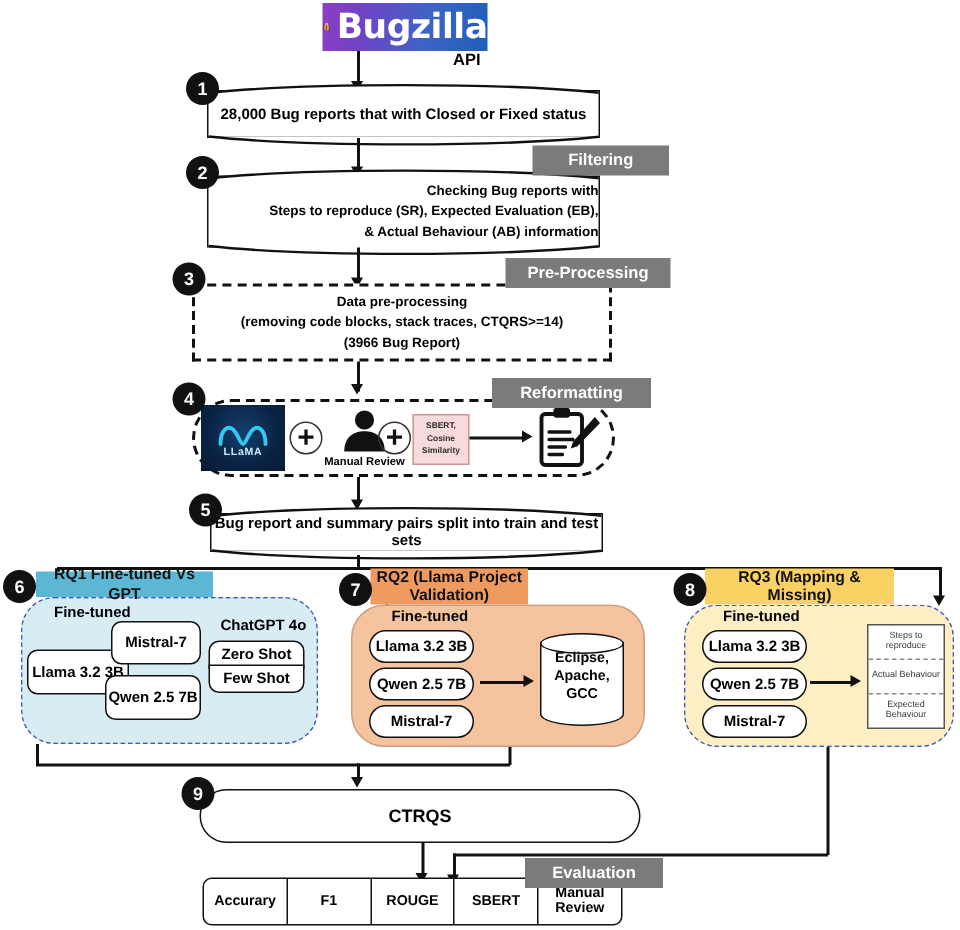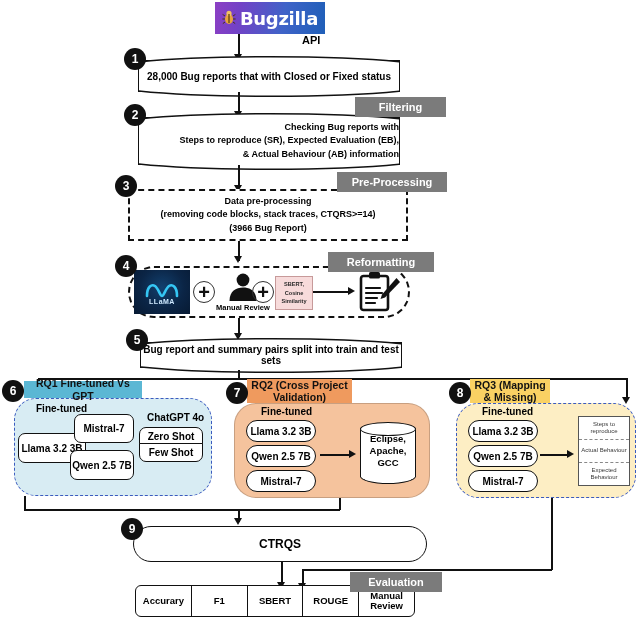--- a/index.html
+++ b/index.html
@@ -43,21 +43,21 @@
   
   .vline{background:#111;width:1.6px;}
   .hline{background:#111;height:1.6px;}
   .arrowdn{width:0;height:0;border-left:4.5px solid transparent;border-right:4.5px solid transparent;
            border-top:7px solid #111;}
   .arrowrt{width:0;height:0;border-top:4.5px solid transparent;border-bottom:4.5px solid transparent;
            border-left:7px solid #111;}
   
   .bugzilla{background:linear-gradient(100deg,#8c3fc4 0%,#7341c6 22%,#3f63c8 62%,#1f5fb8 100%);
             display:flex;align-items:center;justify-content:center;gap:4px;}
-  .bz-text{color:#fff;font-weight:bold;font-size:18px;letter-spacing:-.3px;
+  .bz-text{color:#fff;font-weight:bold;font-size:23px;letter-spacing:-.3px;
            font-family:"DejaVu Sans",sans-serif;}
   
   .pluscircle{border:1.5px solid #333;border-radius:50%;
               display:flex;align-items:center;justify-content:center;
               font-size:20px;font-weight:bold;color:#111;line-height:0;}
   
   .metabox{background:radial-gradient(ellipse at 50% 40%,#12406e 0%,#0b2546 55%,#071a33 100%);
            display:flex;flex-direction:column;align-items:center;justify-content:center;}
   .meta-cap{color:#cfe9ff;font-size:7px;font-weight:bold;letter-spacing:.5px;margin-top:-2px;}
   
@@ -219,40 +219,40 @@
 <div class="abs stepnum" style="left:2px;top:380px;">6</div>
 <div class="abs panel dashed" style="left:14px;top:398px;width:198px;height:98px;background:#d8ecf3;"></div>
 <div class="abs sublabel" style="left:36px;top:403px;">Fine-tuned</div>
 <div class="abs rrect" style="left:18px;top:433px;width:66px;height:28px;">Llama 3.2 3B</div>
 <div class="abs rrect" style="left:74px;top:414px;width:58px;height:27px;">Mistral-7</div>
 <div class="abs rrect" style="left:70px;top:450px;width:62px;height:28px;">Qwen 2.5 7B</div>
 <div class="abs sublabel" style="left:147px;top:412px;">ChatGPT 4o</div>
 <div class="abs rrect" style="left:139px;top:427px;width:62px;height:17px;border-radius:7px 7px 0 0;">Zero Shot</div>
 <div class="abs rrect" style="left:139px;top:443px;width:62px;height:17px;border-radius:0 0 7px 7px;">Few Shot</div>
 
-<div class="abs rqhead" style="left:247px;top:379px;width:105px;height:24px;background:#ef9a5e;">RQ2 (Cross Project Validation)</div>
+<div class="abs rqhead" style="left:247px;top:379px;width:105px;height:24px;background:#ef9a5e;">RQ2 (Llama Project Validation)</div>
 <div class="abs stepnum" style="left:226px;top:382px;">7</div>
 <div class="abs panel solid" style="left:234px;top:403px;width:196px;height:95px;background:#f5c39d;"></div>
 <div class="abs sublabel" style="left:261px;top:406px;">Fine-tuned</div>
 <div class="abs pill" style="left:246px;top:420px;width:68px;height:20px;">Llama 3.2 3B</div>
 <div class="abs pill" style="left:246px;top:445px;width:68px;height:20px;">Qwen 2.5 7B</div>
 <div class="abs pill" style="left:246px;top:470px;width:68px;height:20px;">Mistral-7</div>
 <div class="abs hline" style="left:320px;top:454px;width:30px;"></div>
 <div class="abs arrowrt" style="left:349px;top:450px;"></div>
 <div class="abs cyl" style="left:360px;top:422px;width:56px;height:62px;">
   <div class="body"></div>
   <div class="top"></div>
   <div class="txt">
     <div>Eclipse,</div>
     <div>Apache,</div>
     <div>GCC</div>
   </div>
 </div>
 
-<div class="abs rqhead" style="left:470px;top:379px;width:80px;height:24px;background:#fad163;">RQ3 (Mapping &amp; Missing)</div>
+<div class="abs rqhead" style="left:470px;top:379px;width:126px;height:24px;background:#fad163;">RQ3 (Mapping &amp; Missing)</div>
 <div class="abs stepnum" style="left:449px;top:382px;">8</div>
 <div class="abs panel dashed" style="left:456px;top:403px;width:180px;height:95px;background:#fdeec4;"></div>
 <div class="abs sublabel" style="left:482px;top:406px;">Fine-tuned</div>
 <div class="abs pill" style="left:468px;top:420px;width:68px;height:20px;">Llama 3.2 3B</div>
 <div class="abs pill" style="left:468px;top:445px;width:68px;height:20px;">Qwen 2.5 7B</div>
 <div class="abs pill" style="left:468px;top:470px;width:68px;height:20px;">Mistral-7</div>
 <div class="abs hline" style="left:540px;top:454px;width:28px;"></div>
 <div class="abs arrowrt" style="left:567px;top:450px;"></div>
 <div class="abs missbox" style="left:578px;top:416px;width:50px;height:68px;">
   <div class="missrow">Steps to reproduce</div>
@@ -278,16 +278,16 @@
     <b>CTRQS</b>
   </div>
 </div>
 <div class="abs vline" style="left:281px;top:562px;height:22px;"></div>
 <div class="abs arrowdn" style="left:277px;top:582px;"></div>
 
 <div class="abs badge" style="left:350px;top:572px;width:76px;height:16px;">Evaluation</div>
 <div class="abs evalbox" style="left:135px;top:585px;width:280px;height:32px;">
   <div class="evalcell">Accurary</div>
   <div class="evalcell">F1</div>
+  <div class="evalcell">ROUGE</div>
   <div class="evalcell">SBERT</div>
-  <div class="evalcell">ROUGE</div>
   <div class="evalcell">Manual Review</div>
 </div>
 
 </body></html>

